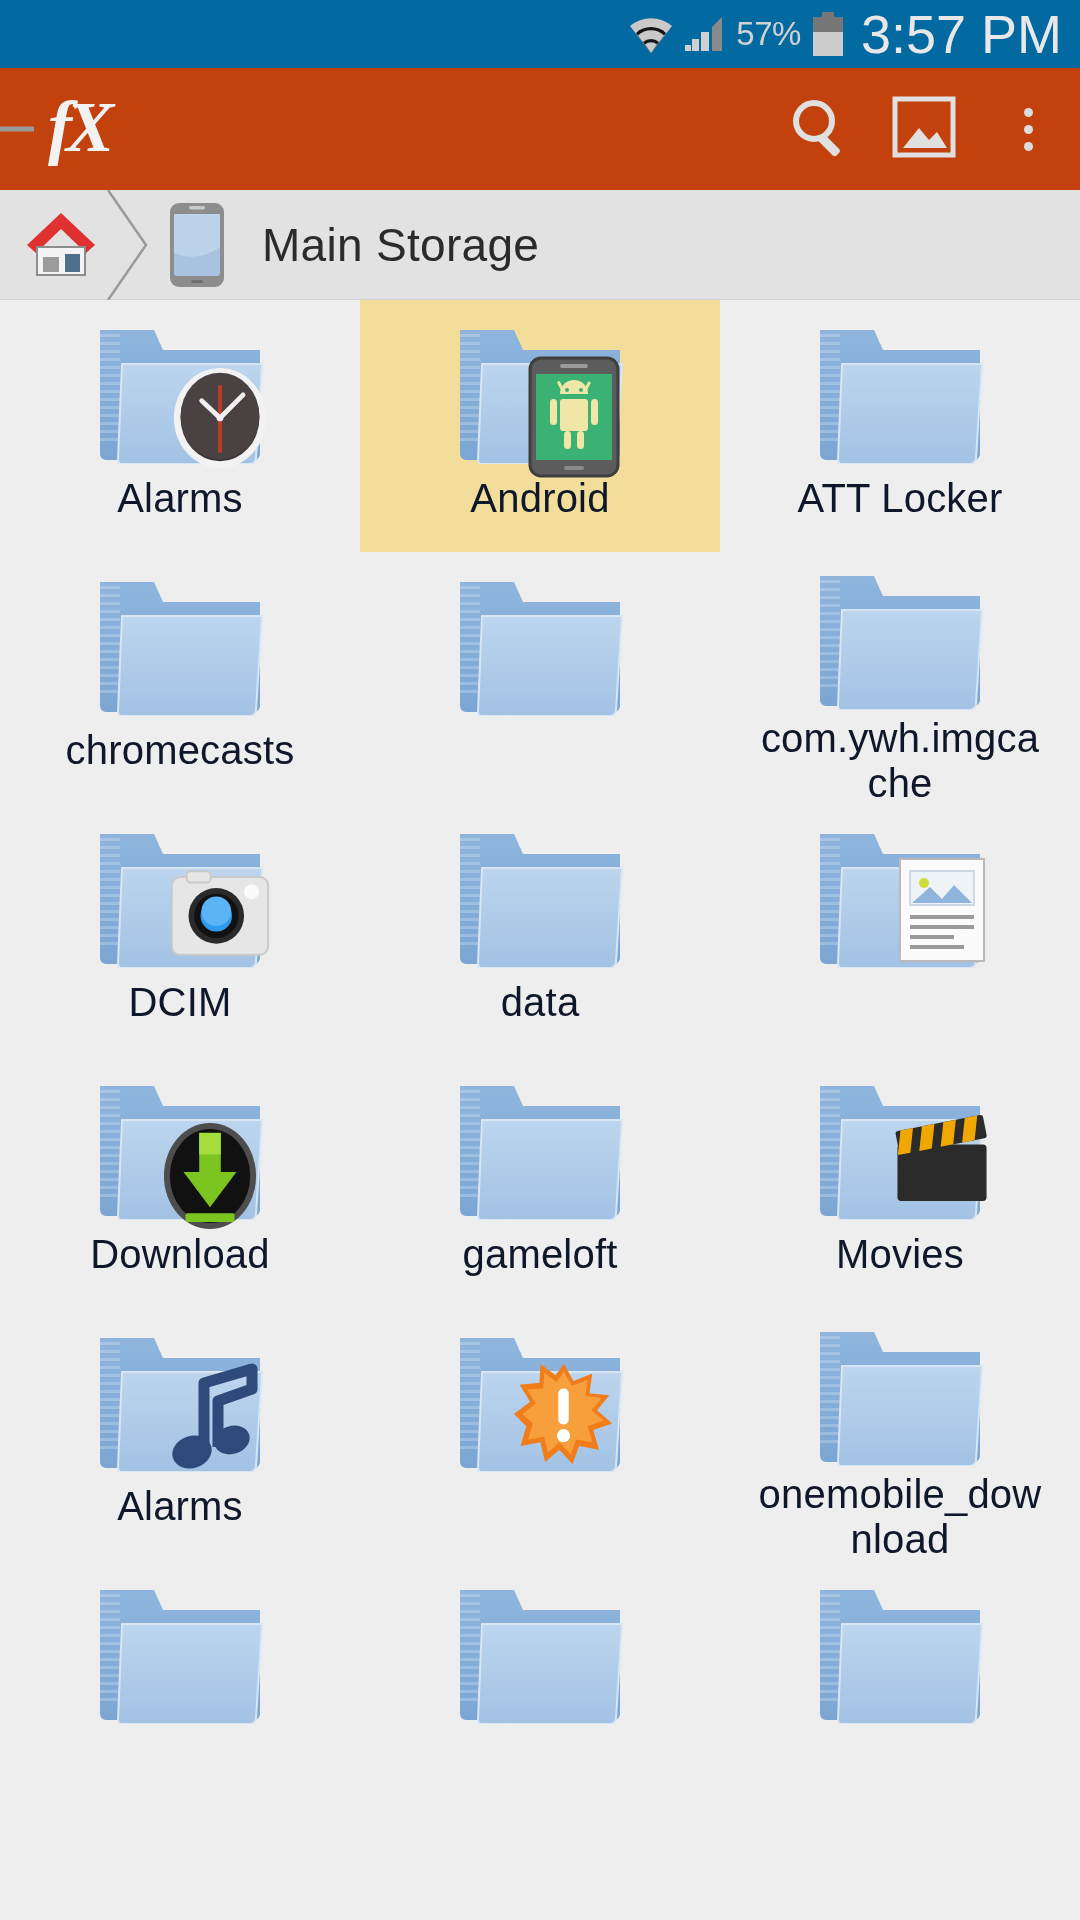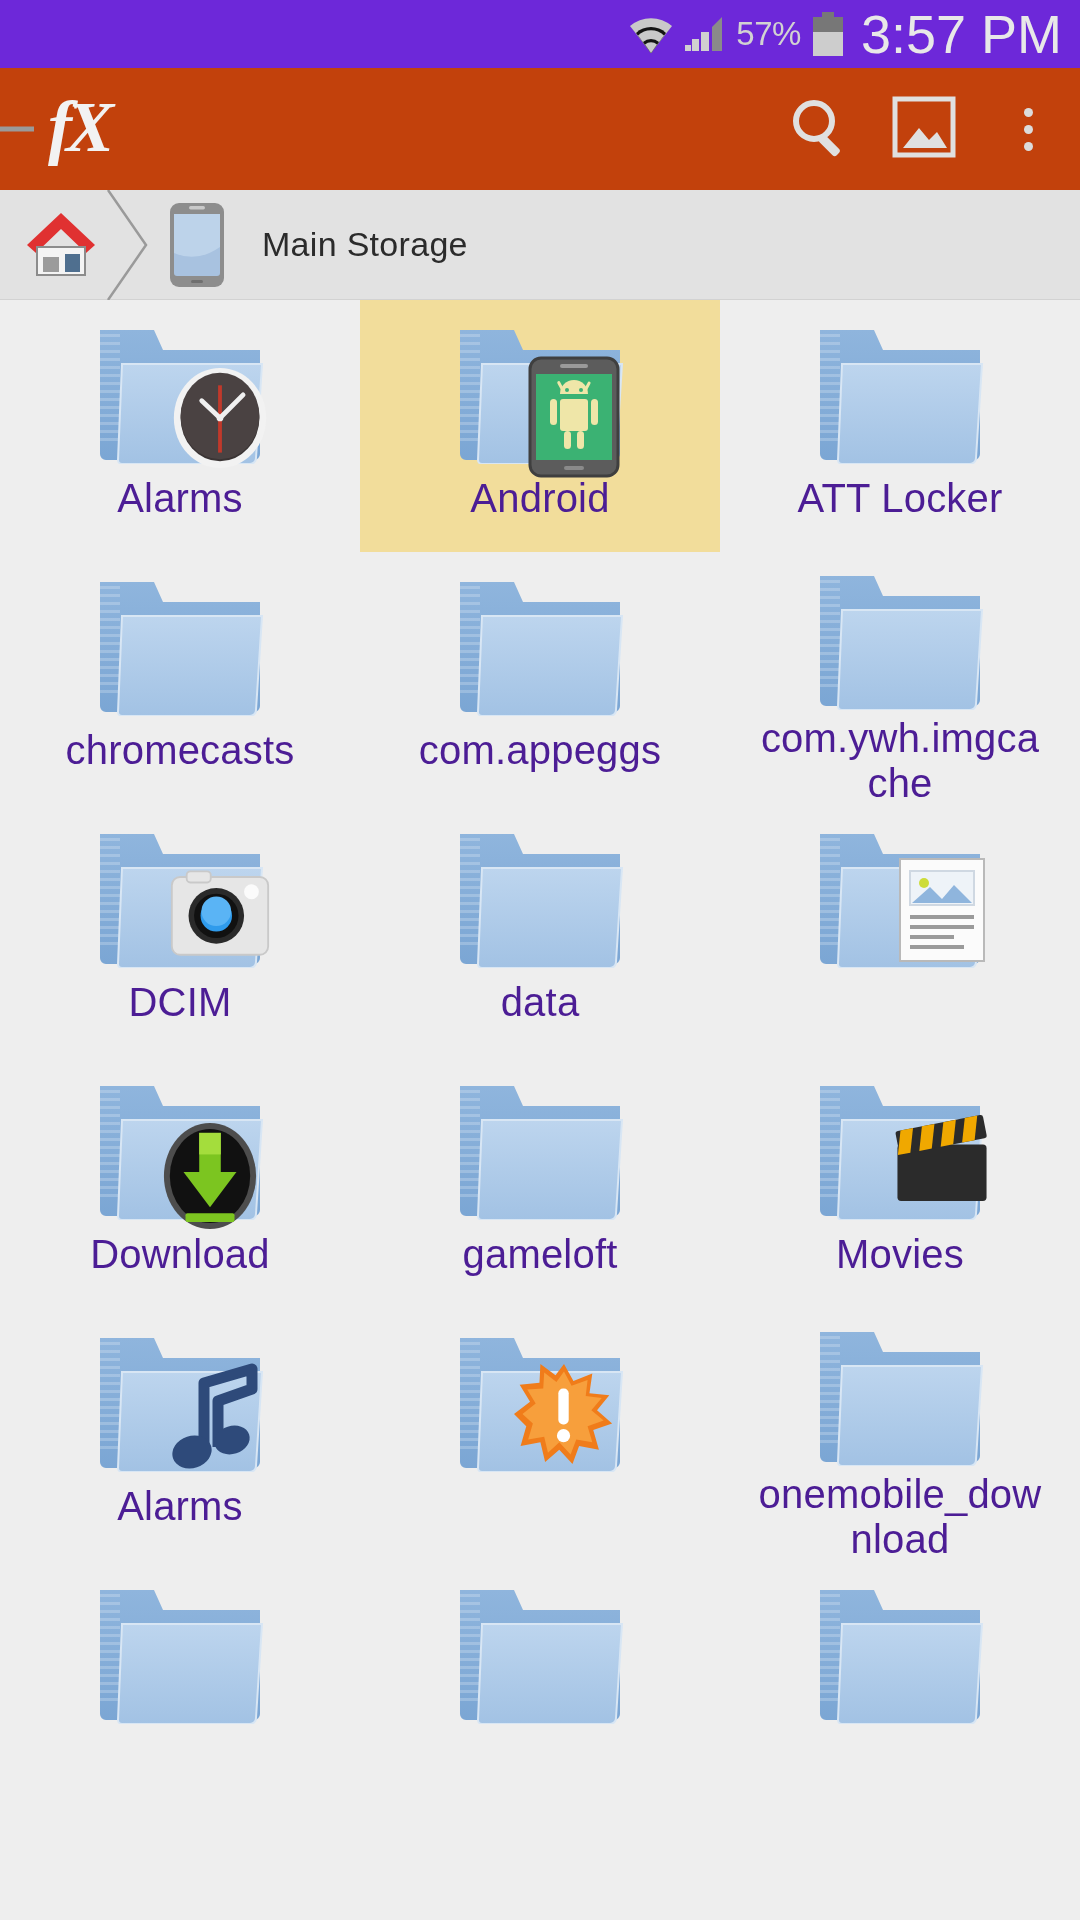--- a/index.html
+++ b/index.html
@@ -6,21 +6,21 @@
   html,body { width:1080px; height:1920px; }
   body {
     font-family:"Liberation Sans", sans-serif;
     background:#eeeeee;
     overflow:hidden;
     position:relative;
   }
 
   
   .statusbar{
-    height:68px; background:#6d28d9;
+    height:68px; background:#0369a1;
     display:flex; align-items:center; justify-content:flex-end;
     padding:0 18px 0 0; gap:10px;
   }
   .sb-icon{ display:flex; align-items:center; }
   .sb-text{
     color:#d2d2d2; font-size:33px; letter-spacing:-0.5px;
     font-family:"Liberation Sans", sans-serif;
   }
   .sb-clock{
     color:#e8e8e8; font-size:54px; letter-spacing:0px; margin-left:6px;
@@ -54,21 +54,21 @@
   .crumbbar{
     height:110px; background:#e2e2e2;
     display:flex; align-items:center; position:relative;
     border-bottom:1px solid #d2d2d2;
   }
   .crumb-home{ margin-left:22px; width:78px; height:78px; display:flex; align-items:center; justify-content:center; }
   .crumb-sep{ width:58px; height:110px; position:relative; }
   .crumb-sep svg{ position:absolute; left:0; top:0; }
   .crumb-dev{ width:62px; height:86px; display:flex; align-items:center; justify-content:center; margin-left:8px;}
   .crumb-label{
-    margin-left:34px; font-size:34px; color:#2b2b2b; font-weight:400;
+    margin-left:34px; font-size:46px; color:#2b2b2b; font-weight:400;
     letter-spacing:0.3px;
   }
 
   
   .grid{
     display:grid;
     grid-template-columns:repeat(3,1fr);
     background:#eeeeee;
     width:1080px;
   }
@@ -78,21 +78,21 @@
     padding-top:18px;
     position:relative;
   }
   .cell.selected{ background:#f2dd9b; }
   .icon-wrap{
     width:196px; height:152px; position:relative;
     display:flex; align-items:center; justify-content:center;
   }
   .cell-label{
     margin-top:6px;
-    font-size:40px; color:#4c1d95; text-align:center;
+    font-size:40px; color:#0f172a; text-align:center;
     line-height:1.12; max-width:290px;
     word-break:break-word;
     letter-spacing:0.2px;
   }
   .folder-svg{ width:176px; height:140px; display:block; }
   .badge{
     position:absolute; right:12px; bottom:8px;
     width:100px; height:100px;
     display:flex; align-items:center; justify-content:center;
   }
@@ -400,21 +400,20 @@
     <rect x="8" y="74" width="20" height="3" fill="#ffffff"></rect>
     <rect x="8" y="82" width="20" height="3" fill="#ffffff"></rect>
     <rect x="8" y="90" width="20" height="3" fill="#ffffff"></rect>
     <rect x="8" y="98" width="20" height="3" fill="#ffffff"></rect>
     <rect x="8" y="106" width="20" height="3" fill="#ffffff"></rect>
     <rect x="8" y="114" width="20" height="3" fill="#ffffff"></rect>
   </g>
   <path d="M30 40 h140 l-6 94 a6 6 0 0 1 -6 6 h-128 a4 4 0 0 1 -4 -4 Z" fill="url(#ffr)" stroke="#d8e6f4" stroke-width="2"></path>
 </svg>
       </div>
-      <div class="cell-label">com.appeggs</div>
     </div>
     <div class="cell">
       <div class="icon-wrap">
 <svg class="folder-svg" viewBox="0 0 176 140">
   <defs>
     <linearGradient id="fbk" x1="0" y1="0" x2="0" y2="1">
       <stop offset="0" stop-color="#8fb5dd"></stop>
               <stop offset="1" stop-color="#7ba6d4"></stop>
     </linearGradient>
     <linearGradient id="ffr" x1="0" y1="0" x2="0" y2="1">

